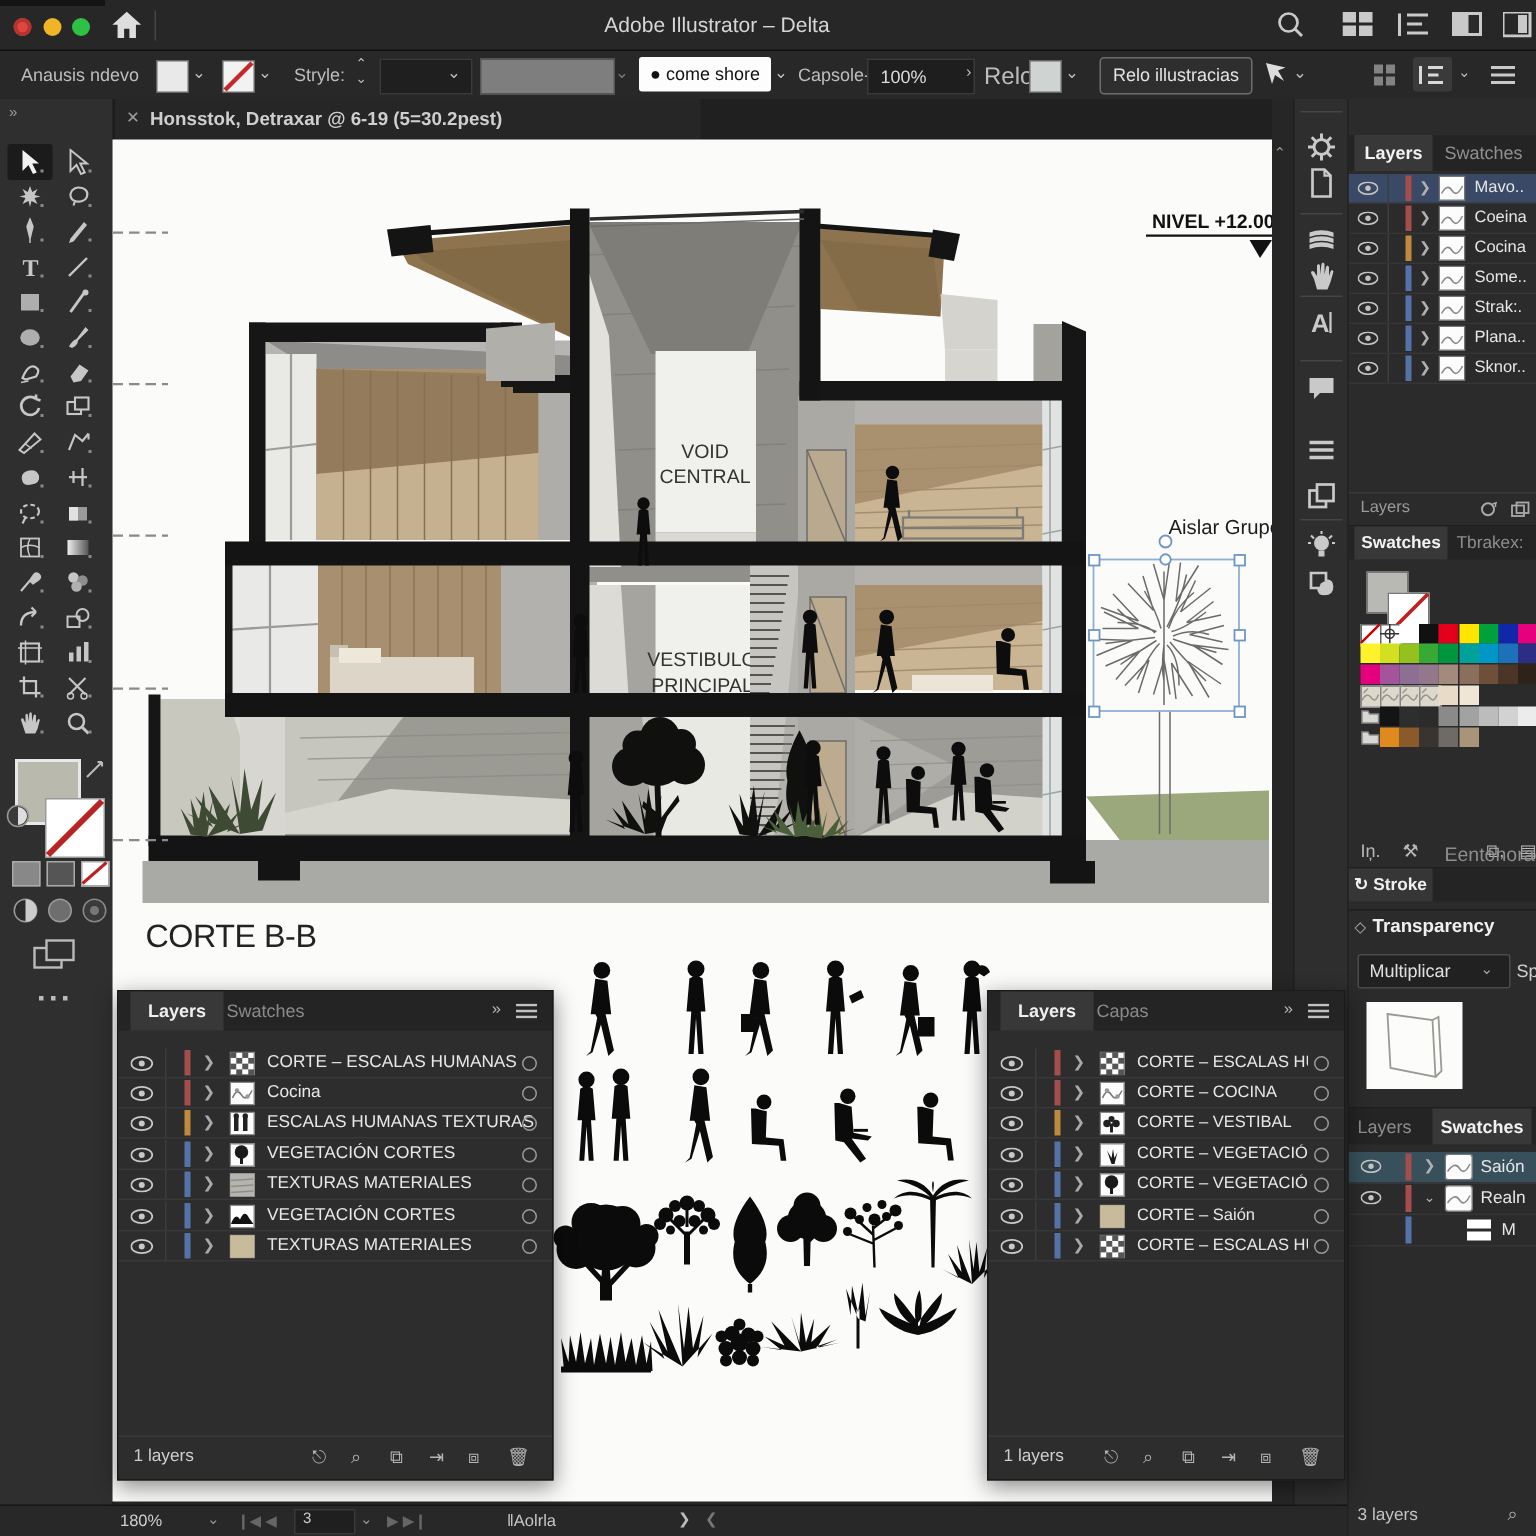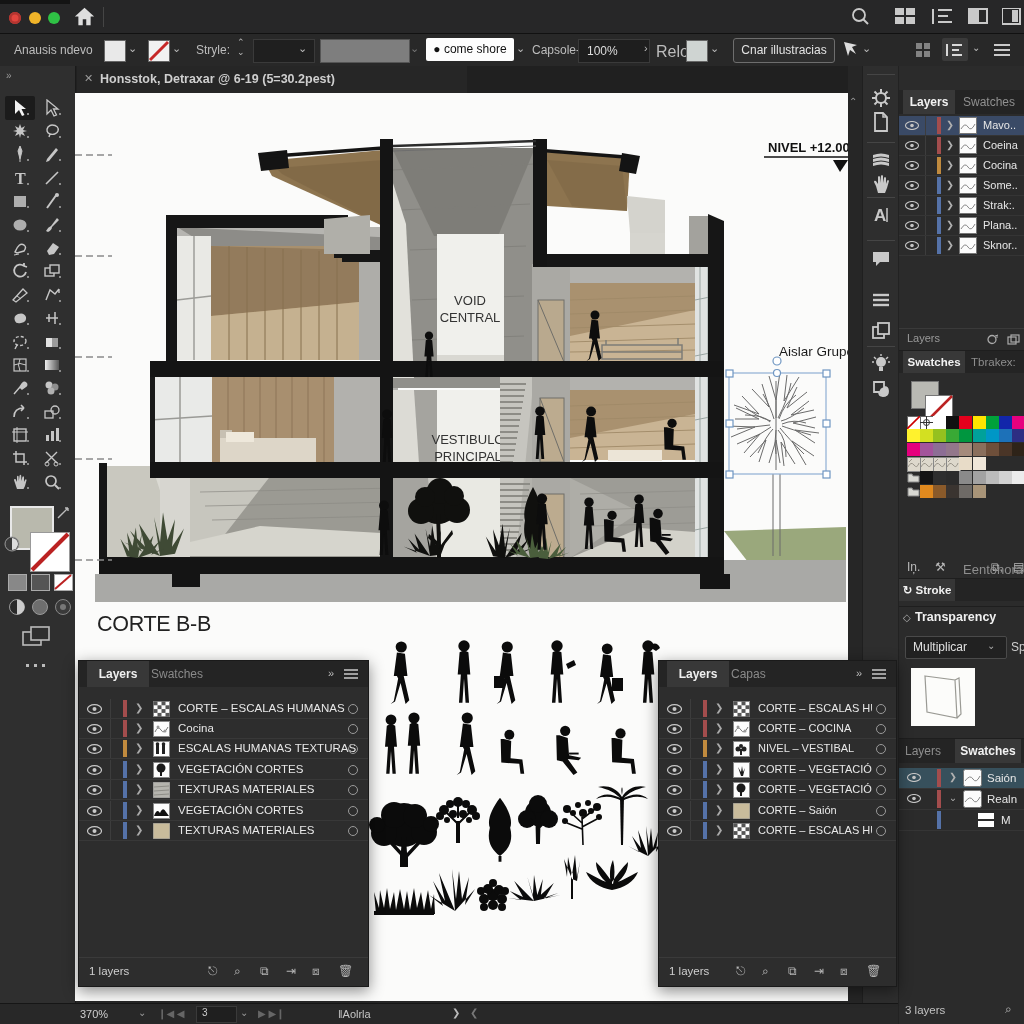--- a/index.html
+++ b/index.html
@@ -19,20 +19,21 @@
 
 <div class="abs" id="titlebar">
   <div class="abs" style="left:0;top:0;width:70px;height:4px;background:#141414"></div>
   <div class="abs tl" style="left:9px;top:12px;background:#e2453e;box-shadow:inset 0 0 0 2.5px #b23530"></div>
   <div class="abs tl" style="left:29px;top:12px;background:#f0b429"></div>
   <div class="abs tl" style="left:48px;top:12px;background:#2fc145"></div>
   <svg class="abs" style="left:74px;top:6px" width="21" height="21" viewBox="0 0 24 24">
       <path d="M12 2 L23 12 L19 12 L19 22 L14 22 L14 15 L10 15 L10 22 L5 22 L5 12 L1 12 Z" fill="#dedede"></path>
     </svg>
   <div class="abs" style="left:103px;top:7px;width:1px;height:20px;background:#454545"></div>
+  <div class="abs ttxt" style="left:0;top:8px;width:956px;text-align:center">Adobe Illustrator – Delta</div>
   <svg class="abs" style="left:851px;top:7px" width="19" height="19">
       <circle cx="8" cy="8" r="6" fill="none" stroke="#c9c9c9" stroke-width="1.8"></circle>
       <line x1="12.5" y1="12.5" x2="17" y2="17" stroke="#c9c9c9" stroke-width="2"></line>
     </svg>
   <svg class="abs" style="left:895px;top:8px" width="22" height="17">
       <g fill="#c9c9c9">
         <rect x="0" y="0" width="9" height="7"></rect>
         <rect x="11" y="0" width="9" height="7"></rect>
         <rect x="0" y="9" width="9" height="7"></rect>
         <rect x="11" y="9" width="9" height="7"></rect>
@@ -73,21 +74,21 @@
   <div class="abs" style="left:320px;top:5px;width:88px;height:22px;background:#7e7e7e;border:1px solid #555"></div>
   <div class="abs" style="left:410px;top:8px;font-size:11px;color:#777">⌄</div>
   <div class="abs" style="left:426px;top:4px;width:88px;height:23px;background:#fdfdfd;border-radius:2px;color:#111;font-size:12px;text-align:center;line-height:23px">●&nbsp;come shore</div>
   <div class="abs g" style="left:516px;top:8px;font-size:11px">⌄</div>
   <div class="abs g" style="left:532px;top:9px;font-size:12px">Capsole-</div>
   <div class="abs" style="left:578px;top:5px;width:62px;height:22px;background:#1e1e1e;border:1px solid #3a3a3a;color:#ddd;font-size:12px;line-height:22px;padding-left:8px">100%</div>
   <div class="abs g" style="left:644px;top:8px;font-size:11px">›</div>
   <div class="abs g" style="left:656px;top:9px;font-size:16px">Relo:</div>
   <div class="abs" style="left:686px;top:6px;width:20px;height:20px;background:#cfd4d2;border:1px solid #666"></div>
   <div class="abs g" style="left:710px;top:8px;font-size:11px">⌄</div>
-  <div class="abs" style="left:733px;top:4px;width:100px;height:23px;background:#2e2e2e;border:1px solid #6e6e6e;border-radius:3px;color:#e3e3e3;font-size:12px;text-align:center;line-height:23px">Cnar illustracias</div>
+  <div class="abs" style="left:733px;top:4px;width:100px;height:23px;background:#2e2e2e;border:1px solid #6e6e6e;border-radius:3px;color:#e3e3e3;font-size:12px;text-align:center;line-height:23px">Relo illustracias</div>
   <svg class="abs" style="left:840px;top:6px" width="20" height="20" viewBox="0 0 20 20">
       <path d="M4 2 L8 16 L10 10 L16 14 L12 7 L17 5 Z" fill="#ddd"></path>
     </svg>
   <div class="abs g" style="left:862px;top:8px;font-size:11px">⌄</div>
   <div class="abs" style="left:916px;top:9px;width:6px;height:6px;background:#9a9a9a;box-shadow:8px 0 #9a9a9a,0 8px #9a9a9a,8px 8px #9a9a9a;opacity:.8"></div>
   <div class="abs" style="left:942px;top:4px;width:26px;height:23px;background:#3a3a3a;border-radius:2px"></div>
   <svg class="abs" style="left:946px;top:8px" width="18" height="16">
       <g stroke="#d8d8d8" stroke-width="2">
         <line x1="1" y1="2" x2="1" y2="14"></line>
         <line x1="6" y1="3" x2="16" y2="3"></line>
@@ -898,21 +899,21 @@
 <div class="abs" style="left:31px;top:0;width:1px;height:19px;background:#3d3d3d"></div>
 <div class="abs" style="left:44px;top:1px;width:4px;height:17px;background:#c08a3e"></div>
 <div class="abs" style="left:56px;top:3px;color:#aaa;font-size:10px">❯</div>
 <svg class="abs" style="left:74px;top:2px" width="17" height="16">
         <rect x="0.5" y="0.5" width="16" height="15" fill="#fdfdfd" stroke="#888"></rect>
         <circle cx="5" cy="8" r="2.5" fill="#222"></circle>
         <circle cx="11" cy="8" r="2.5" fill="#222"></circle>
         <circle cx="8" cy="5" r="2" fill="#222"></circle>
         <rect x="7" y="8" width="2" height="6" fill="#222"></rect>
       </svg>
-<div class="abs" style="left:99px;top:3px;color:#e8e8e8;font-size:11px;white-space:nowrap;width:114px;overflow:hidden">NIVEL – VESTIBAL</div>
+<div class="abs" style="left:99px;top:3px;color:#e8e8e8;font-size:11px;white-space:nowrap;width:114px;overflow:hidden">CORTE – VESTIBAL</div>
 <div class="abs" style="right:10px;top:5px;width:8px;height:8px;border:1.2px solid #9a9a9a;border-radius:50%"></div>
 </div>
 <div class="abs" style="left:0;top:99px;width:237px;height:19px;border-bottom:1px solid #383838">
 <svg class="abs" style="left:8px;top:5px" width="15" height="10">
         <ellipse cx="7.5" cy="5" rx="7" ry="4.4" fill="none" stroke="#c8c8c8" stroke-width="1.2"></ellipse>
         <circle cx="7.5" cy="5" r="2" fill="#c8c8c8"></circle>
       </svg>
 <div class="abs" style="left:31px;top:0;width:1px;height:19px;background:#3d3d3d"></div>
 <div class="abs" style="left:44px;top:1px;width:4px;height:17px;background:#5572a8"></div>
 <div class="abs" style="left:56px;top:3px;color:#aaa;font-size:10px">❯</div>
@@ -1304,21 +1305,21 @@
         <rect x="1" y="2" width="16" height="6" fill="#fff"></rect>
         <rect x="1" y="10" width="16" height="6" fill="#fff"></rect>
       </svg>
 <div class="abs" style="left:102px;top:4px;color:#e6e6e6;font-size:11.5px">M</div>
 </div>
 <div class="abs" style="left:6px;top:938px;color:#c2c2c2;font-size:11.5px">3 layers</div>
 <div class="abs" style="left:106px;top:936px;color:#b0b0b0;font-size:12px">⌕</div>
 </div>
 
 <div class="abs" id="statusbar">
-  <div class="abs" style="left:80px;top:4px;color:#cfcfcf;font-size:11px">370%</div>
+  <div class="abs" style="left:80px;top:4px;color:#cfcfcf;font-size:11px">180%</div>
   <div class="abs" style="left:138px;top:3px;color:#999;font-size:10px">⌄</div>
   <div class="abs" style="left:158px;top:4px;color:#666;font-size:10px">❙◀ ◀</div>
   <div class="abs" style="left:196px;top:2px;width:34px;height:15px;background:#1f1f1f;border:1px solid #3a3a3a;color:#ccc;font-size:10px;padding-left:5px">3</div>
   <div class="abs" style="left:240px;top:3px;color:#999;font-size:10px">⌄</div>
   <div class="abs" style="left:258px;top:4px;color:#666;font-size:10px">▶ ▶❙</div>
   <div class="abs" style="left:338px;top:4px;color:#c6c6c6;font-size:11px">ǁAolrla</div>
   <div class="abs" style="left:452px;top:3px;color:#bbb;font-size:10px">❯</div>
   <div class="abs" style="left:470px;top:3px;color:#777;font-size:10px">❮</div>
 </div>
 

